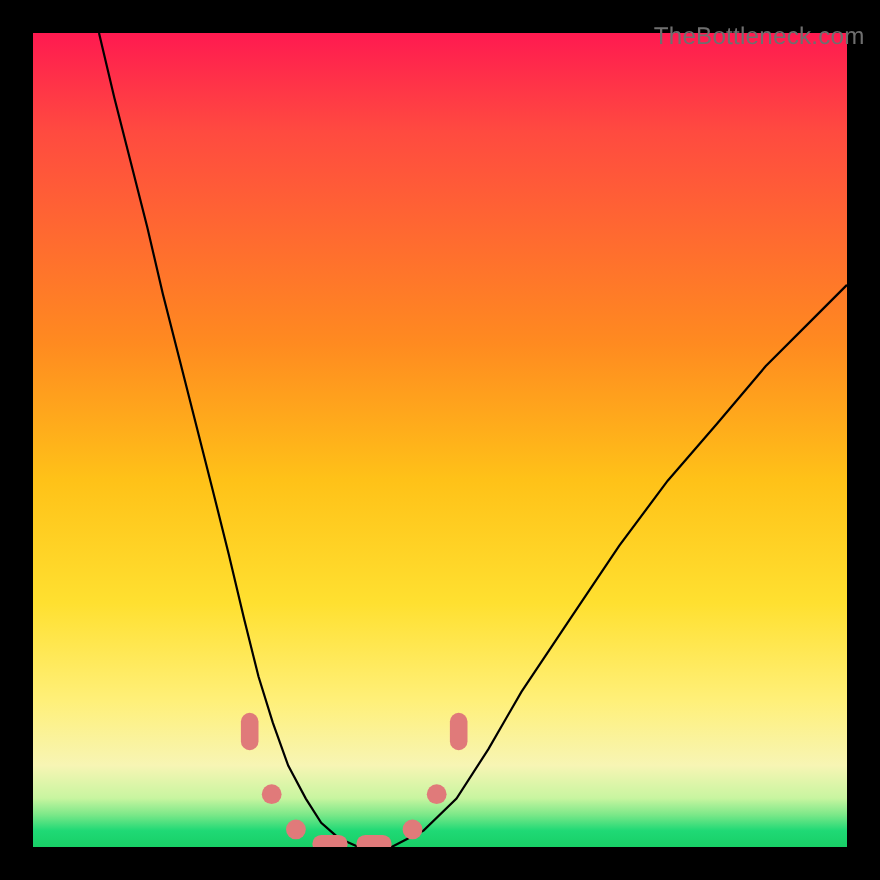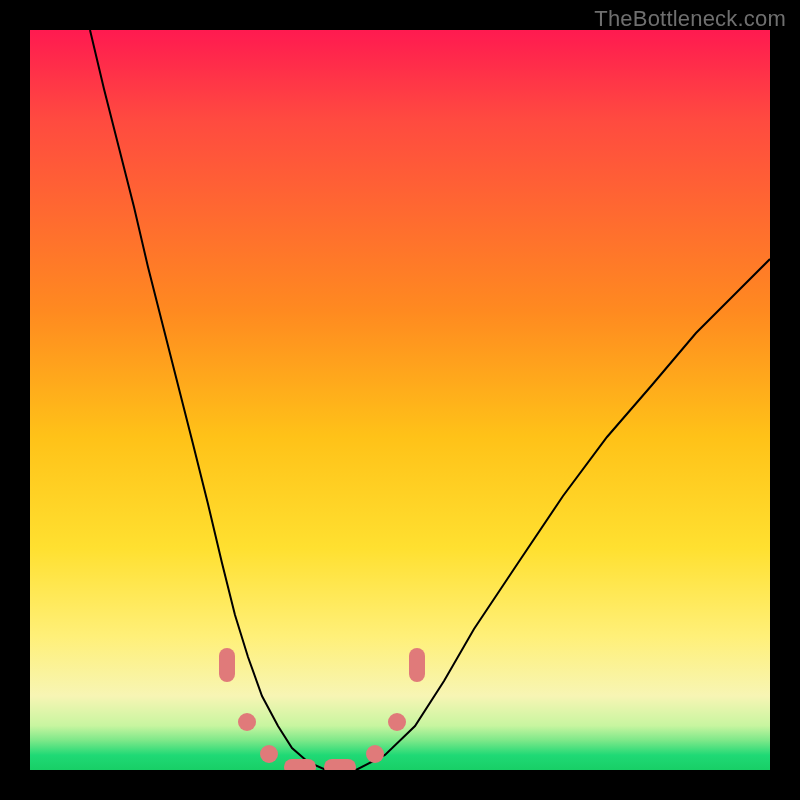--- a/index.html
+++ b/index.html
@@ -33,21 +33,21 @@
         #ffe030 70%,
         #fff079 82%,
         #f7f5b4 90%,
         #c8f5a0 94%,
         #7de889 96%,
         #1fd975 98%,
         #18cf66 100%);
   }
   .watermark {
     position: absolute;
-    top: 6px;
+    top: 20px;
     right: 14px;
     color: #6f6f6f;
     font-size: 22px;
     font-weight: 500;
     letter-spacing: 0.2px;
     z-index: 10;
   }
   svg.curve {
     position: absolute;
     left: 0; top: 0;

